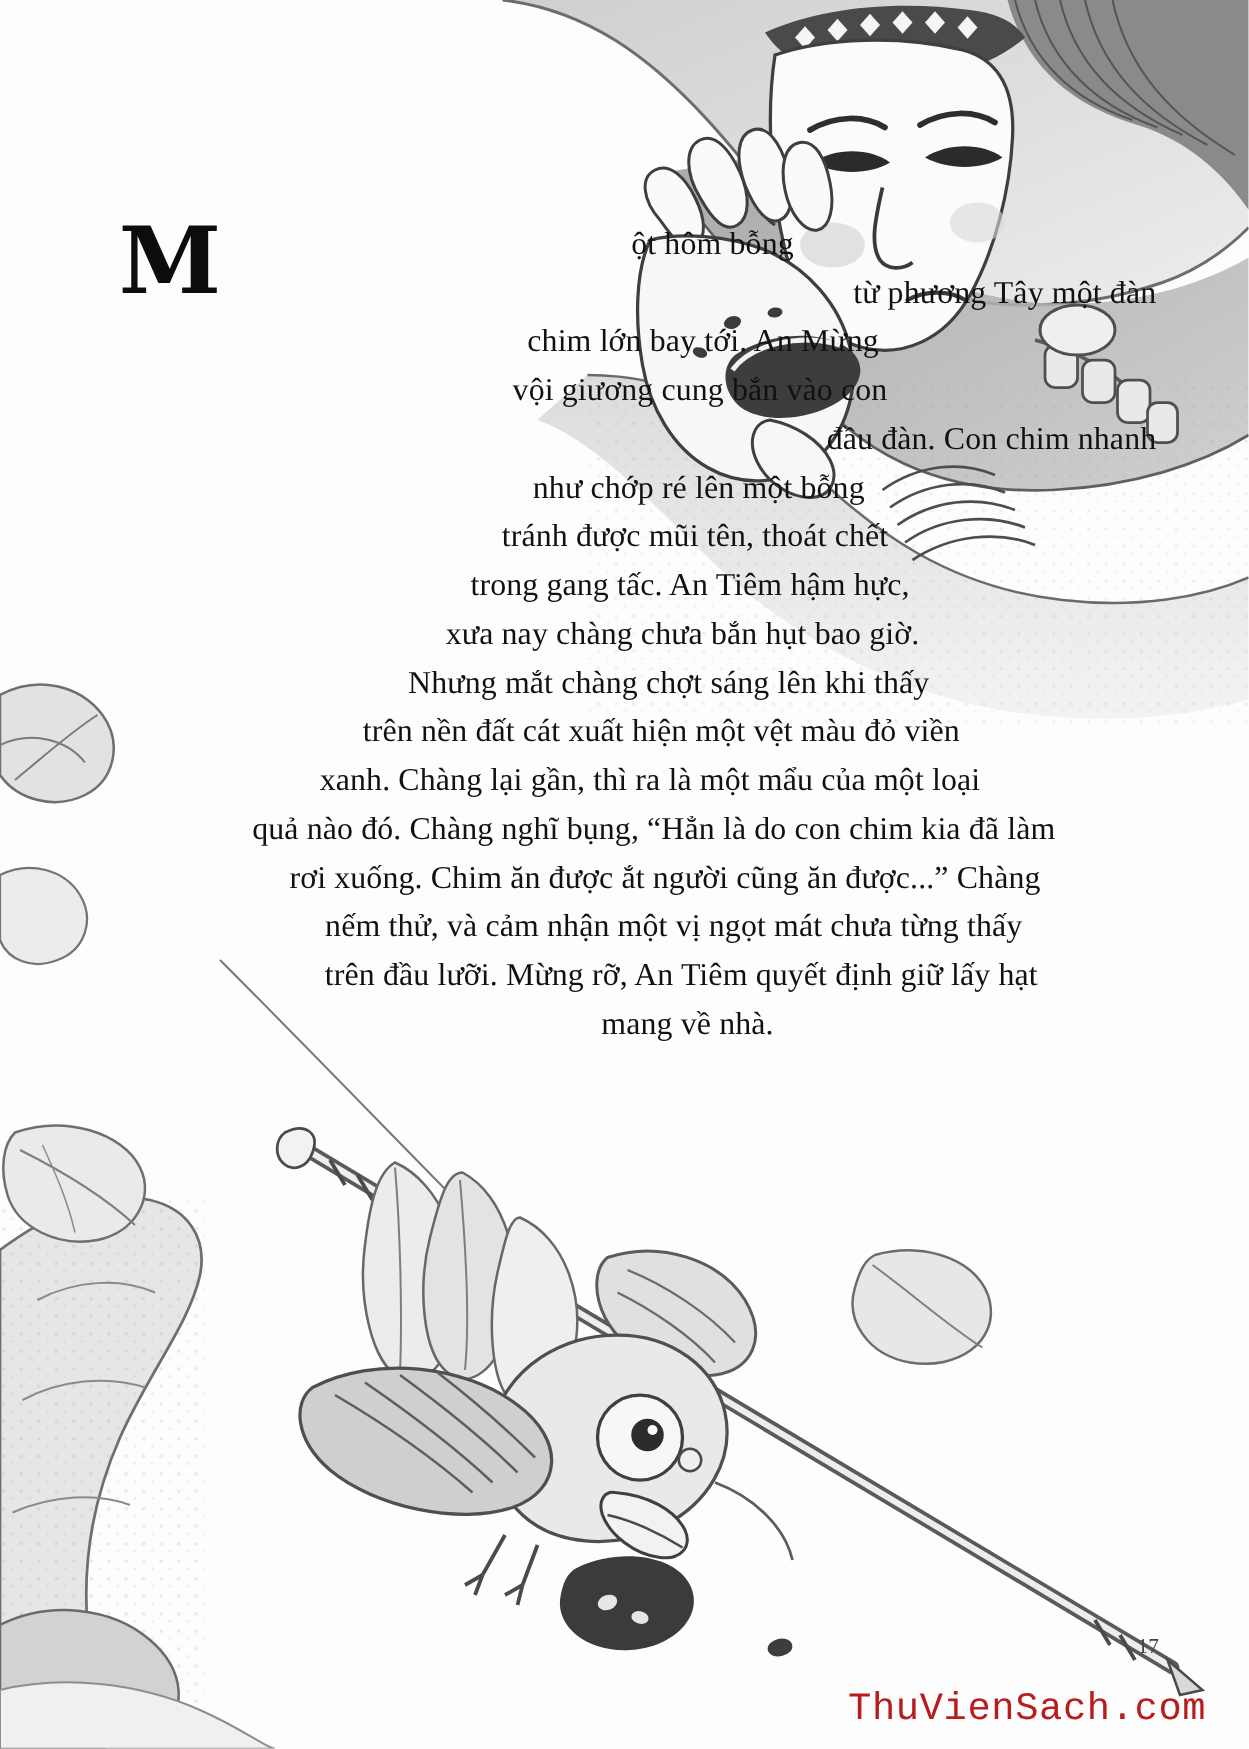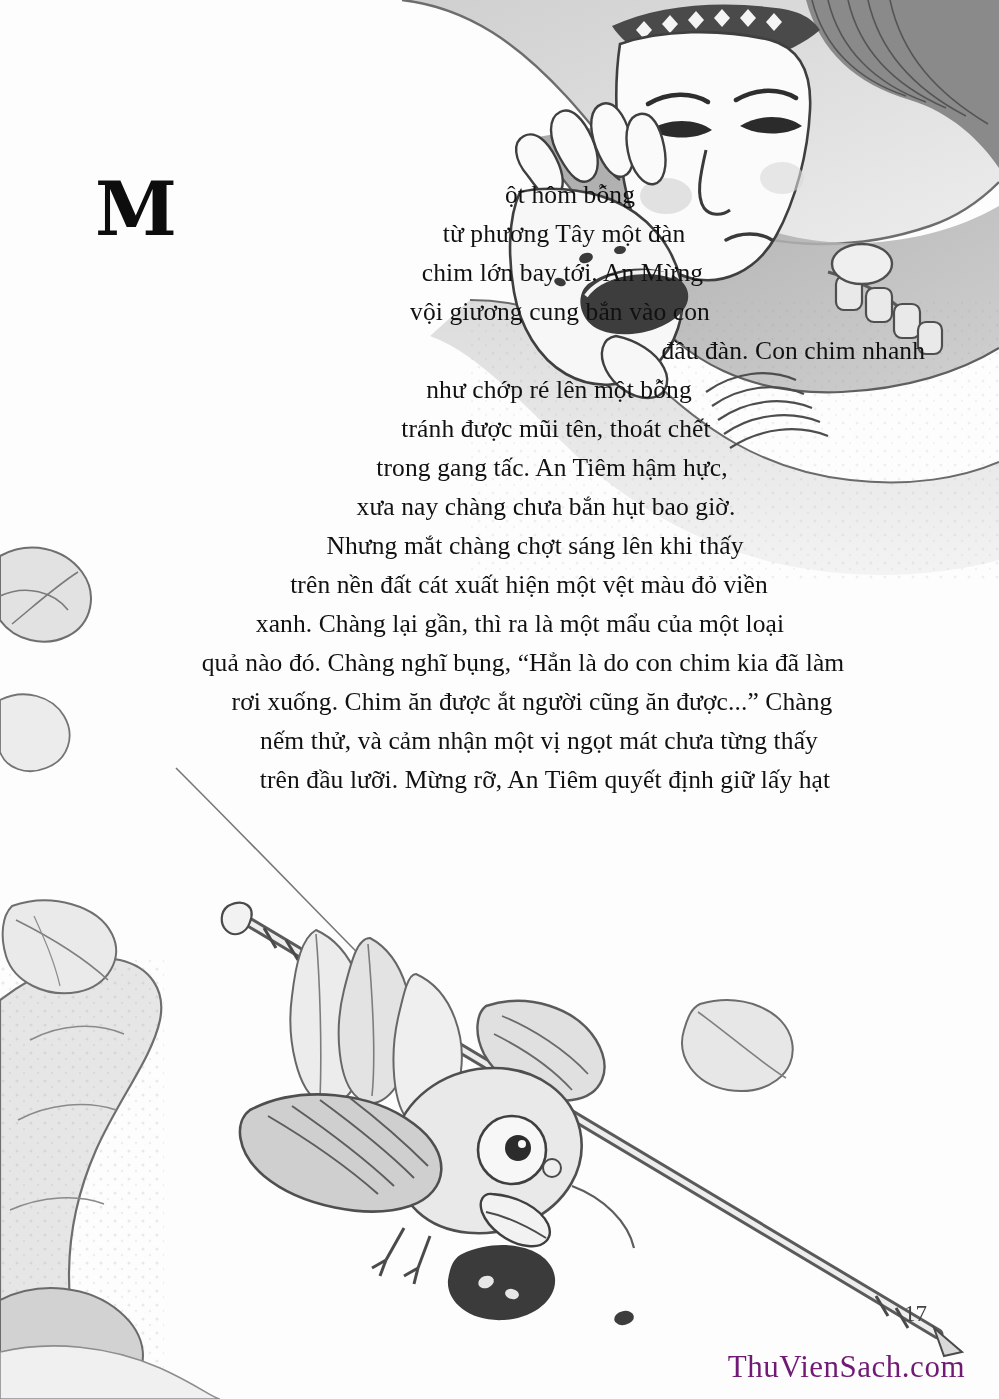--- a/index.html
+++ b/index.html
@@ -56,21 +56,21 @@
     line-height: 0.78;
     margin: 6px 2px 0 0;
     font-family: "DejaVu Serif", serif;
     font-weight: 700;
     color: #0d0d0d;
     position: relative;
   }
 
   
   .l1  { padding-left: 120px; }
-  .l2  { padding-left: 108px; }
+  .l2  { padding-left: 108px; text-align: right; }
   .l3  { padding-left: 105px; }
   .l4  { padding-left: 100px; }
   .l5  { padding-left: 96px; text-align: right;  }
   .l6  { padding-left: 98px;  }
   .l7  { padding-left: 92px; font-family: Liberation Serif, serif;  }
   .l8  { padding-left: 84px;  }
   .l9  { padding-left: 72px;  }
   .l10 { padding-left: 50px;  }
   .l11 { padding-left: 38px;  }
   .l12 { padding-left: 20px;  }
@@ -78,35 +78,35 @@
   .l14 { padding-left: 44px;  }
   .l15 { padding-left: 58px;  }
   .l16 { padding-left: 70px;  }
   .l17 { padding-left: 80px;  }
 
   
   .page-number {
     position: absolute;
     right: 72px;
     bottom: 72px;
-    font-size: 23px;
+    font-size: 17px;
     font-family: "Liberation Serif", serif;
     color: #444;
     z-index: 6;
   }
 
   
   .watermark {
     position: absolute;
     right: 34px;
     bottom: 14px;
-    font-family: Liberation Serif, serif;
+    font-family: Liberation Mono, monospace;
     font-size: 31px;
     letter-spacing: 0.5px;
-    color: #701a75;
+    color: #b91c1c;
     z-index: 7;
     white-space: nowrap;
   }
 </style>
 </head>
 <body>
 
 <div class="page">
 
   <div class="art">
@@ -374,20 +374,21 @@
       <span class="ln l7">tránh được mũi tên, thoát chết</span>
       <span class="ln l8">trong gang tấc. An Tiêm hậm hực,</span>
       <span class="ln l9">xưa nay chàng chưa bắn hụt bao giờ.</span>
       <span class="ln l10">Nhưng mắt chàng chợt sáng lên khi thấy</span>
       <span class="ln l11">trên nền đất cát xuất hiện một vệt màu đỏ viền</span>
       <span class="ln l12">xanh. Chàng lại gần, thì ra là một mẩu của một loại</span>
       <span class="ln l13">quả nào đó. Chàng nghĩ bụng, “Hẳn là do con chim kia đã làm</span>
       <span class="ln l14">rơi xuống. Chim ăn được ắt người cũng ăn được...” Chàng</span>
       <span class="ln l15">nếm thử, và cảm nhận một vị ngọt mát chưa từng thấy</span>
       <span class="ln l16">trên đầu lưỡi. Mừng rỡ, An Tiêm quyết định giữ lấy hạt</span>
+      <span class="ln l17">mang về nhà.</span>
     </p>
   </div>
 
   <div class="page-number">17</div>
 
   <div class="watermark">ThuVienSach.com</div>
 
 </div>
 
 </body></html>

